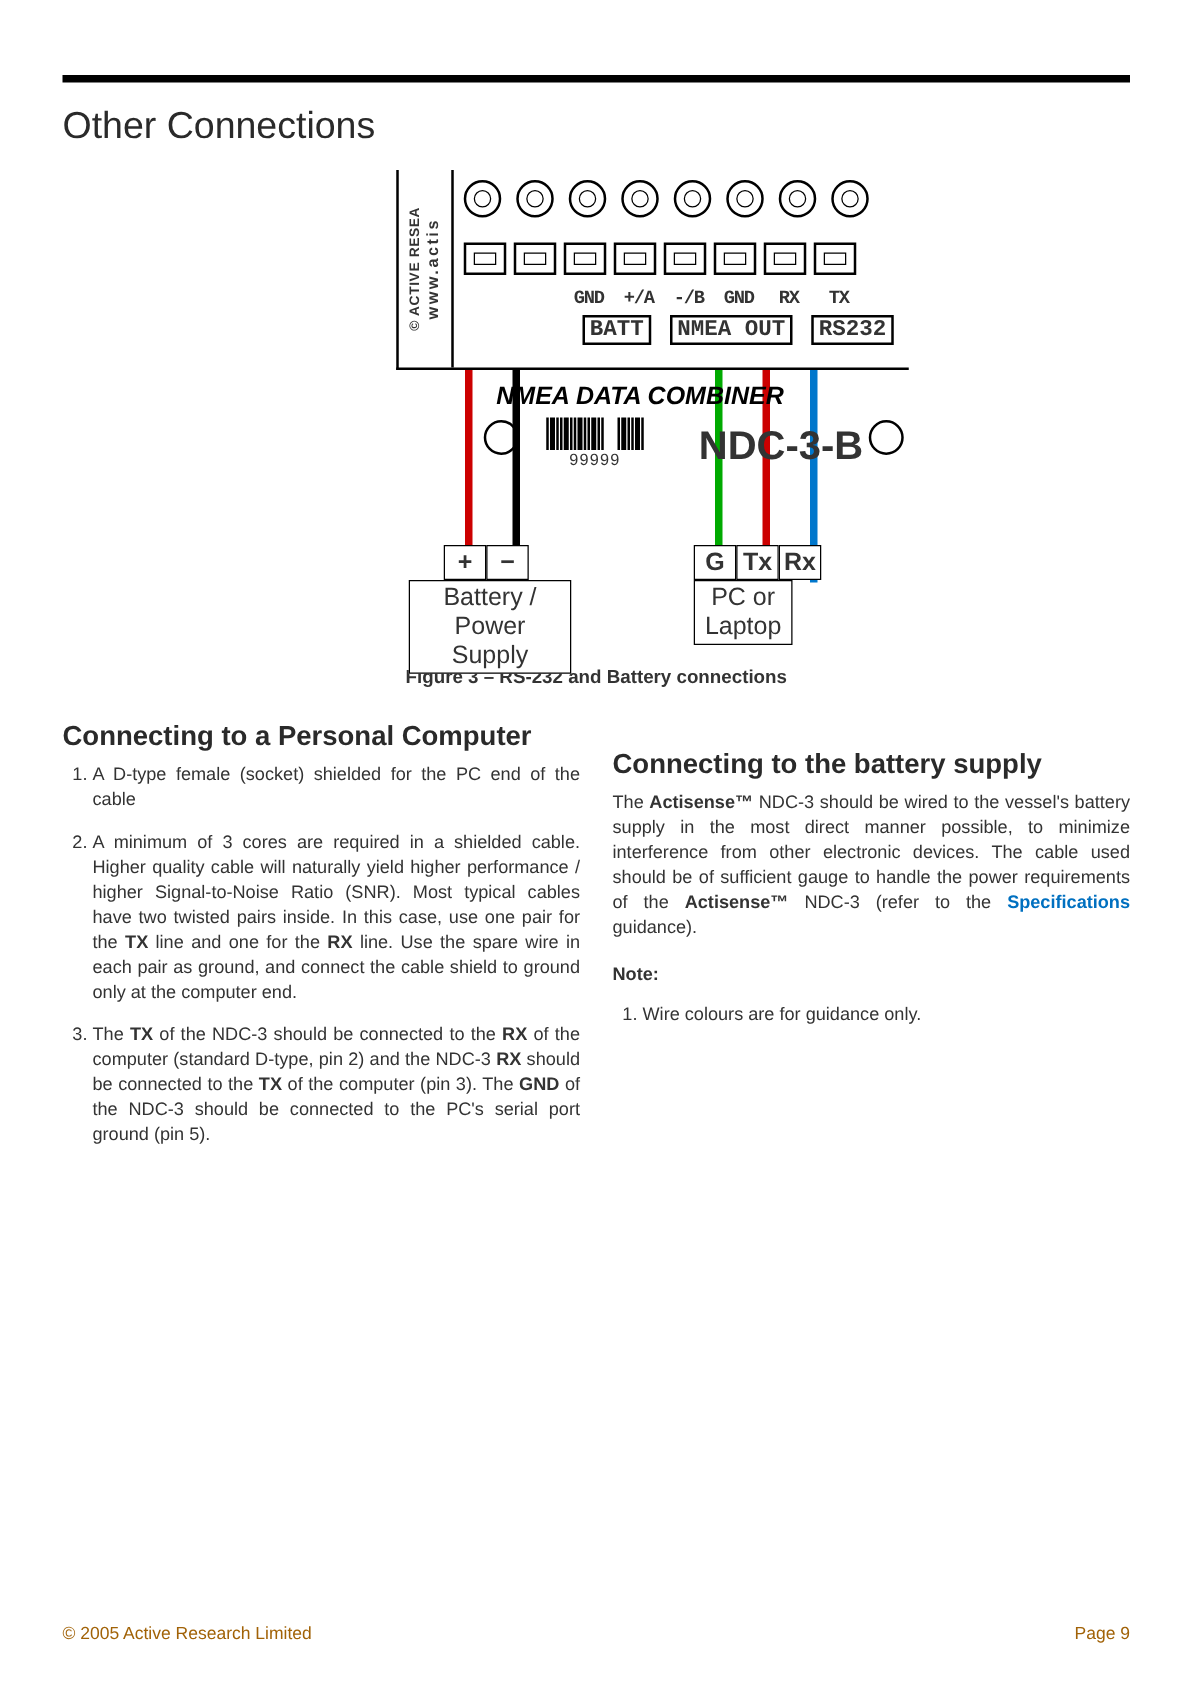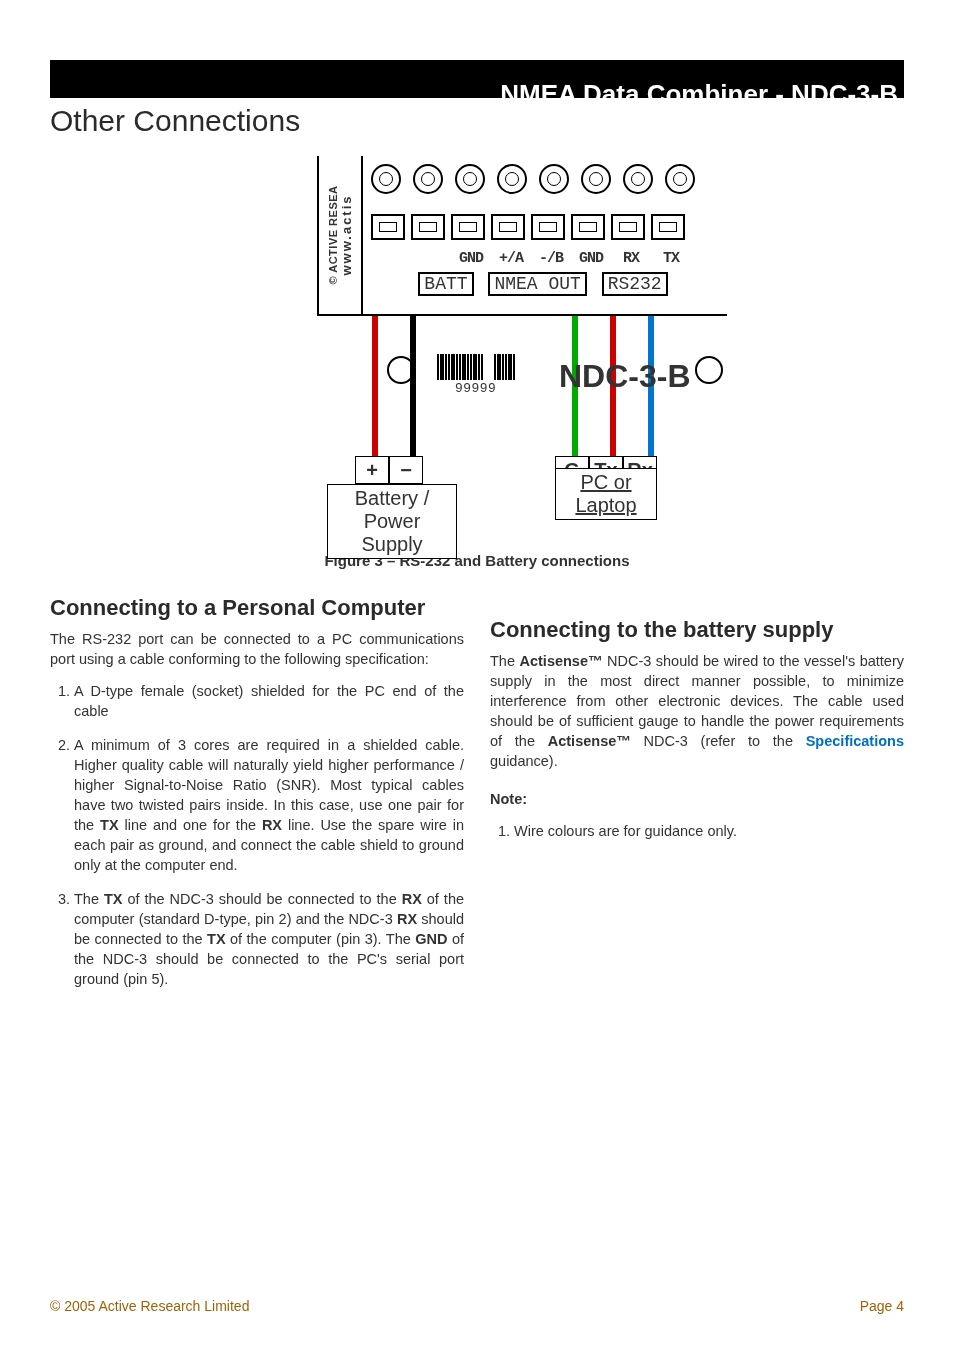--- a/index.html
+++ b/index.html
@@ -8,24 +8,24 @@
     height: 1350px;
     font-family: Arial, Helvetica, sans-serif;
     padding: 60px 50px 40px 50px;
     position: relative;
     color: #333;
     background: #fff;
   }
   .header-bar {
     background: #000;
     color: #fff;
-    padding: 19px 6px;
+    padding: 3px 6px;
     font-size: 26px;
     font-weight: bold;
-    margin-bottom: 6px;
+    margin-bottom: 18px;
     font-family: Arial, sans-serif;
   }
   .header-bar span { float: right; }
   h1.main {
     font-size: 30px;
     font-weight: normal;
     color: #2a2a2a;
     margin-bottom: 18px;
   }
   .diagram-wrap {
@@ -70,21 +70,21 @@
   }
   .screw::after {
     content: ""; position: absolute; left: 6px; right: 6px; top: 6px; bottom: 6px;
     border: 1.5px solid #000; border-radius: 50%;
   }
   .terms { position: absolute; left: 52px; top: 58px; right: 4px; height: 36px; display:flex; gap:6px; }
   .term { width: 34px; height: 26px; border: 2px solid #000; position: relative; flex:none; }
   .term::after { content:""; position:absolute; left:6px; right:6px; top:6px; height:8px; border:1.5px solid #000; }
   .labrow { position:absolute; left:52px; top:94px; right:8px; display:flex; }
   .lab { width:40px; text-align:center; font-family: 'Courier New', monospace; font-weight:bold; font-size:15px; flex:none; letter-spacing:-1px; }
-  .portrow { position:absolute; left:52px; top:116px; right:8px; font-family:'Courier New',monospace; font-weight:normal; font-size:18px; }
+  .portrow { position:absolute; left:52px; top:116px; right:8px; font-family:'Courier New',monospace; font-weight:bold; font-size:18px;text-align:right; }
   .portrow span { display:inline-block; border:2px solid #000; padding:0 4px; margin-right:4px; line-height:20px; }
   .wire { position:absolute; width:6px; }
   .w-red1 { background:#c00; left:175px; top:80px; height:250px; }
   .w-black { background:#000; left:213px; top:80px; height:250px; }
   .w-green { background:#0a0; left:375px; top:80px; height:250px; }
   .w-red2 { background:#c00; left:413px; top:80px; height:250px; }
   .w-blue { background:#07c; left:451px; top:80px; height:250px; }
   .boxlabel {
     position:absolute; border:1.5px solid #000; background:#fff;
     font-size:20px; text-align:center; padding:2px 6px;
@@ -166,20 +166,21 @@
         <div class="lab">RX</div>
         <div class="lab">TX</div>
       </div>
       <div class="portrow">
         <span>BATT</span>
         <span>NMEA OUT</span>
         <span>RS232</span>
       </div>
     </div>
 
+    <div class="dev-title">NMEA DATA COMBINER</div>
     <div class="barcode">
       <div class="bars">
         <span></span><span class="w"></span><span></span><span></span><span class="w"></span><span></span><span></span><span class="w"></span><span></span><span></span><span class="w"></span><span></span><span></span>
         &nbsp;&nbsp;
         <span></span><span class="w"></span><span></span><span></span><span class="w"></span><span></span>
       </div>
       <div class="num">99999</div>
     </div>
     <div class="model">NDC-3-B</div>
     <div class="holes" style="left:190px; top:200px;"></div>
@@ -198,33 +199,32 @@
     </div>
 
     
     <div style="position:absolute; left:358px; top:300px;">
       <div class="conn-box">
         <div>G</div>
         <div>Tx</div>
         <div>Rx</div>
       </div>
     </div>
-    <div class="boxlabel" style="left:358px; top:312px; width:102px;text-decoration:underline;">
+    <div class="boxlabel" style="left:358px; top:328px; width:79px;">
       <span>PC or</span><br>
       <span>Laptop</span>
     </div>
   </div>
 </div>
 
 <div class="fig-caption">Figure 3 – RS-232 and Battery connections</div>
 
 <div class="cols">
   <div class="col">
     <h2 class="sec">Connecting to a Personal Computer</h2>
-    <p>The RS-232 port can be connected to a PC communications port using a cable conforming to the following specification:</p>
     <ol class="num">
       <li>A D-type female (socket) shielded for the PC end of the cable</li>
       <li>
         <span>A minimum of 3 cores are required in a shielded cable. Higher quality cable will naturally yield higher performance / higher Signal-to-Noise Ratio (SNR). Most typical cables have two twisted pairs inside. In this case, use one pair for the </span><b>TX</b><span> line and one for the </span><b>RX</b><span> line. Use the spare wire in each pair as ground, and connect the cable shield to ground only at the computer end.</span>
       </li>
       <li>
         <span>The </span><b>TX</b><span> of the NDC-3 should be connected to the </span><b>RX</b><span> of the computer (standard D-type, pin 2) and the NDC-3 </span><b>RX</b><span> should be connected to the </span><b>TX</b><span> of the computer (pin 3). The </span><b>GND</b><span> of the NDC-3 should be connected to the PC's serial port ground (pin 5).</span>
       </li>
     </ol>
   </div>
@@ -237,14 +237,14 @@
     </p>
     <p style="margin-top:18px;"><b>Note:</b></p>
     <ol class="num">
       <li>Wire colours are for guidance only.</li>
     </ol>
   </div>
 </div>
 
 <div class="footer">
   <span>© 2005 Active Research Limited</span>
-  <span>Page 4</span>
+  <span>Page 9</span>
 </div>
 
 </body></html>

